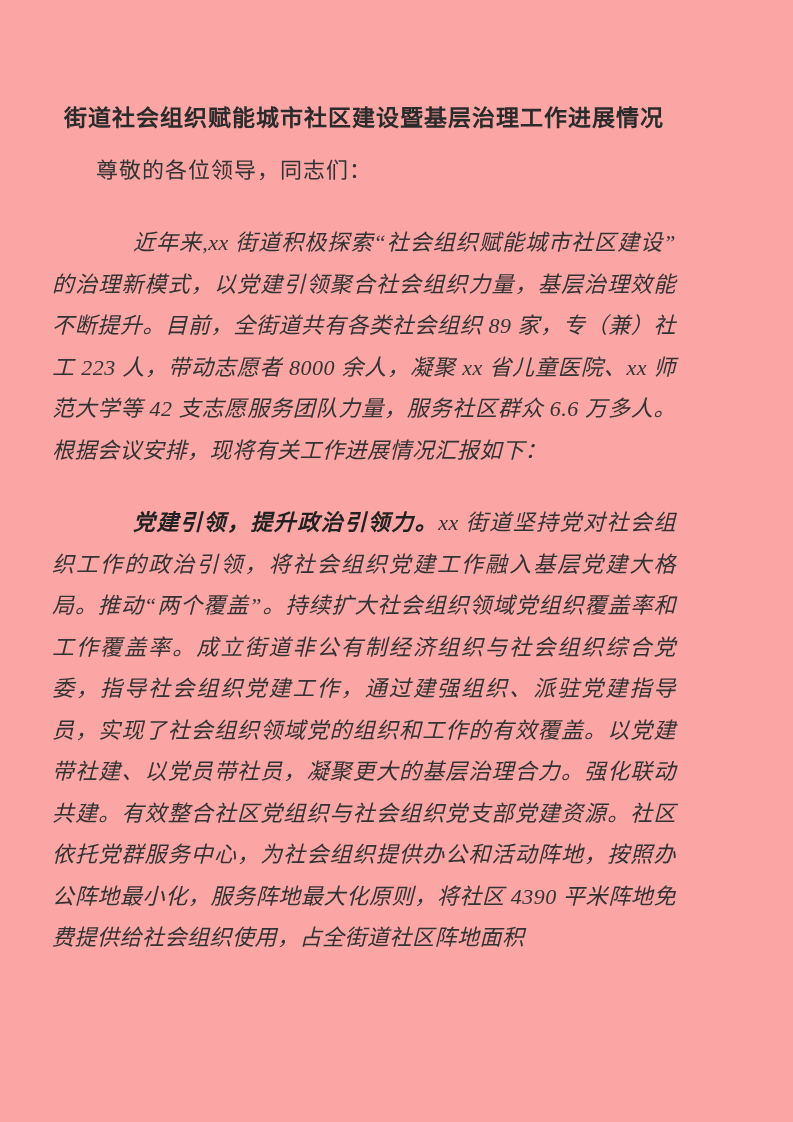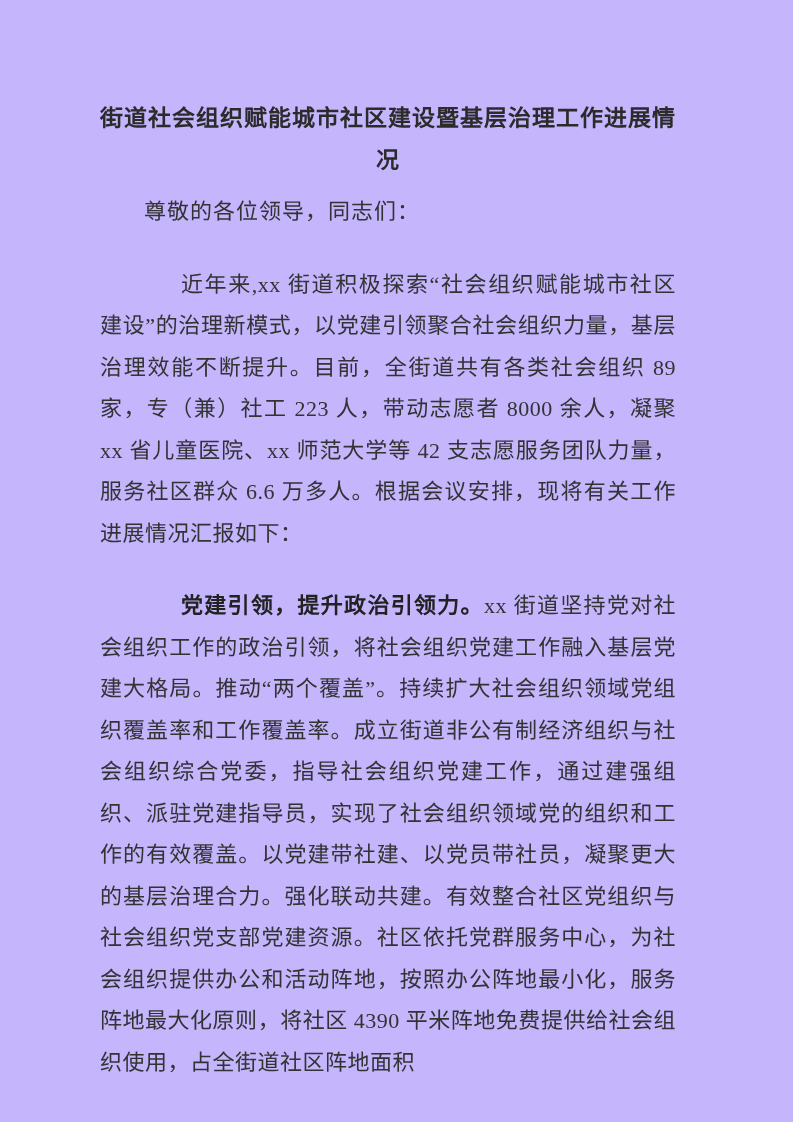--- a/index.html
+++ b/index.html
@@ -10,23 +10,23 @@
   body {
     width: 793px;
     height: 1122px;
     overflow: hidden;
     font-family: "Liberation Serif", "DejaVu Serif", serif;
     color: #333333;
   }
   .page {
     width: 793px;
     height: 1122px;
-    background: #c4b5fd;
+    background: #fca5a5;
     box-sizing: border-box;
-    padding: 98px 117px 0 100px;
+    padding: 98px 117px 0 52px;
   }
   .doc-title {
     font-size: 23px;
     font-weight: bold;
     color: #2b2b2b;
     text-align: center;
     line-height: 41.5px;
     letter-spacing: 1px;
   }
   .doc-title .title-line {
@@ -42,20 +42,21 @@
   }
   .para {
     margin: 31px 0 0 0;
     font-size: 22px;
     line-height: 41.5px;
     text-align: justify;
     text-justify: inter-ideograph;
     text-indent: 44px;
     letter-spacing: 0.5px;
     color: #333333;
+    font-style: italic;
   }
   .para .lead {
     font-weight: bold;
     color: #222222;
     margin-left: 37px;
   }
 </style>
 </head>
 <body>
 

